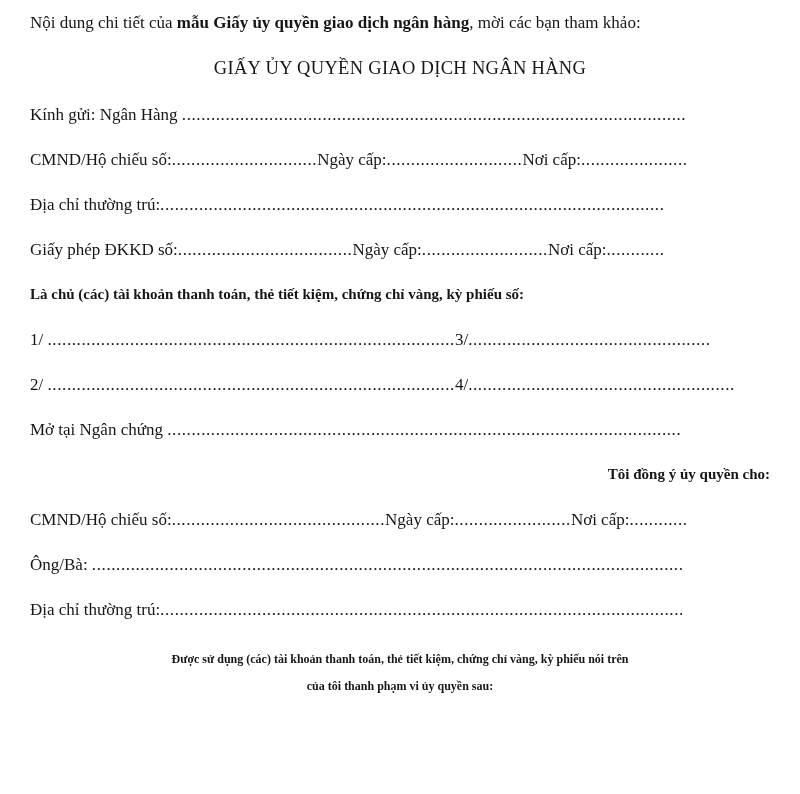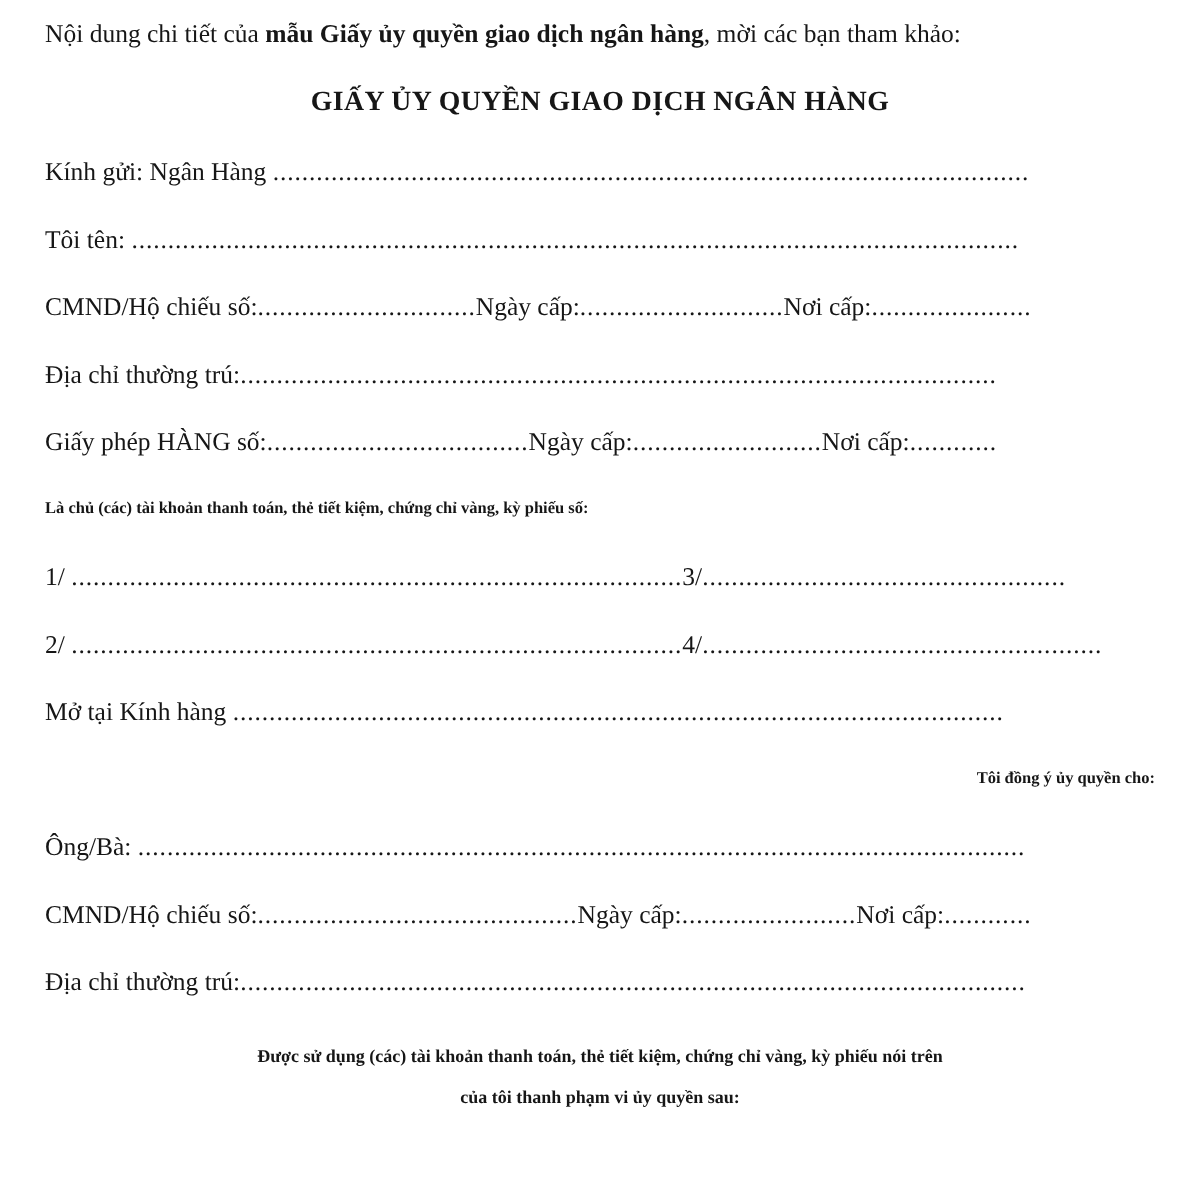--- a/index.html
+++ b/index.html
@@ -9,67 +9,66 @@
     font-family: "Liberation Serif", "DejaVu Serif", serif;
     overflow: hidden;
   }
   .content { padding: 0 30px; }
   .line {
     margin: 0; height: 45px; line-height: 45px;
     font-size: 17px; white-space: nowrap; overflow: hidden;
   }
   .title-line {
     margin: 0; height: 47px; line-height: 47px;
-    text-align: center; font-weight: bold; font-size: 18.5px;
+    text-align: center; font-weight: normal; font-size: 18.5px;
     letter-spacing: 0.3px;
   }
   .bold { font-weight: bold; }
   .center { text-align: right; }
-  .heading-line { font-weight: bold; font-size: 11px; }
+  .heading-line { font-weight: bold; font-size: 15px; }
   .dots { letter-spacing: 0.6px; }
   .scope-block {
     margin: 14px 18px 0; text-align: center;
     font-weight: bold; font-size: 12px; line-height: 27px;
   }
   .scope-block div { white-space: nowrap; }
 </style>
 </head>
 <body>
 
 <div class="page">
   <div class="content">
 
     <p class="line"><span>Nội dung chi tiết của </span><span class="bold">mẫu Giấy ủy quyền giao dịch ngân hàng</span><span>, mời các bạn tham khảo:</span></p>
 
     <h1 class="title-line">GIẤY ỦY QUYỀN GIAO DỊCH NGÂN HÀNG</h1>
 
     <p class="line"><span>Kính gửi: Ngân Hàng </span><span class="dots">........................................................................................................</span></p>
 
-    <p class="line"><span>Tôi tên: </span><span class="dots">..........................................................................................................................</span></p>
 
     <p class="line"><span>CMND/Hộ chiếu số:</span><span class="dots">..............................</span><span>Ngày cấp:</span><span class="dots">............................</span><span>Nơi cấp:</span><span class="dots">......................</span></p>
 
     <p class="line"><span>Địa chỉ thường trú:</span><span class="dots">........................................................................................................</span></p>
 
 
-    <p class="line"><span>Giấy phép HÀNG số:</span><span class="dots">....................................</span><span>Ngày cấp:</span><span class="dots">..........................</span><span>Nơi cấp:</span><span class="dots">............</span></p>
+    <p class="line"><span>Giấy phép ĐKKD số:</span><span class="dots">....................................</span><span>Ngày cấp:</span><span class="dots">..........................</span><span>Nơi cấp:</span><span class="dots">............</span></p>
 
     <p class="line heading-line">Là chủ (các) tài khoản thanh toán, thẻ tiết kiệm, chứng chỉ vàng, kỳ phiếu số:</p>
 
     <p class="line"><span>1/ </span><span class="dots">....................................................................................</span><span>3/</span><span class="dots">..................................................</span></p>
 
     <p class="line"><span>2/ </span><span class="dots">....................................................................................</span><span>4/</span><span class="dots">.......................................................</span></p>
 
-    <p class="line"><span>Mở tại Kính hàng </span><span class="dots">..........................................................................................................</span></p>
+    <p class="line"><span>Mở tại Ngân chứng </span><span class="dots">..........................................................................................................</span></p>
 
     <p class="line heading-line center">Tôi đồng ý ủy quyền cho:</p>
 
+    <p class="line"><span>CMND/Hộ chiếu số:</span><span class="dots">............................................</span><span>Ngày cấp:</span><span class="dots">........................</span><span>Nơi cấp:</span><span class="dots">............</span></p>
+
     <p class="line"><span>Ông/Bà: </span><span class="dots">..........................................................................................................................</span></p>
-
-    <p class="line"><span>CMND/Hộ chiếu số:</span><span class="dots">............................................</span><span>Ngày cấp:</span><span class="dots">........................</span><span>Nơi cấp:</span><span class="dots">............</span></p>
 
     <p class="line"><span>Địa chỉ thường trú:</span><span class="dots">............................................................................................................</span></p>
 
   </div>
 
   <div class="scope-block">
     <div>Được sử dụng (các) tài khoản thanh toán, thẻ tiết kiệm, chứng chỉ vàng, kỳ phiếu nói trên</div>
     <div>của tôi thanh phạm vi ủy quyền sau:</div>
   </div>
 </div>

